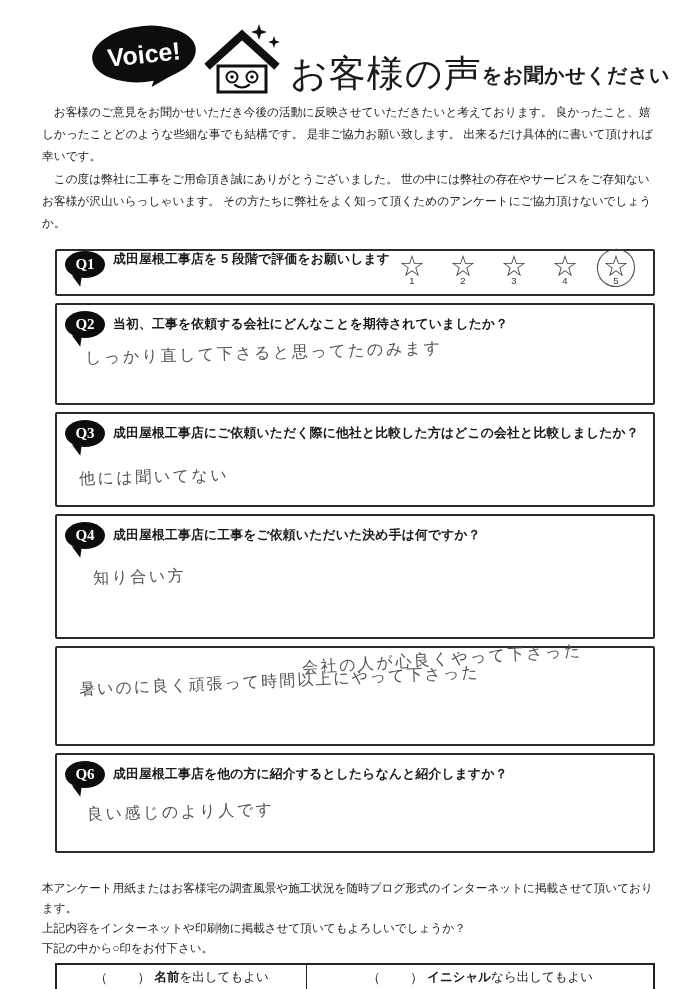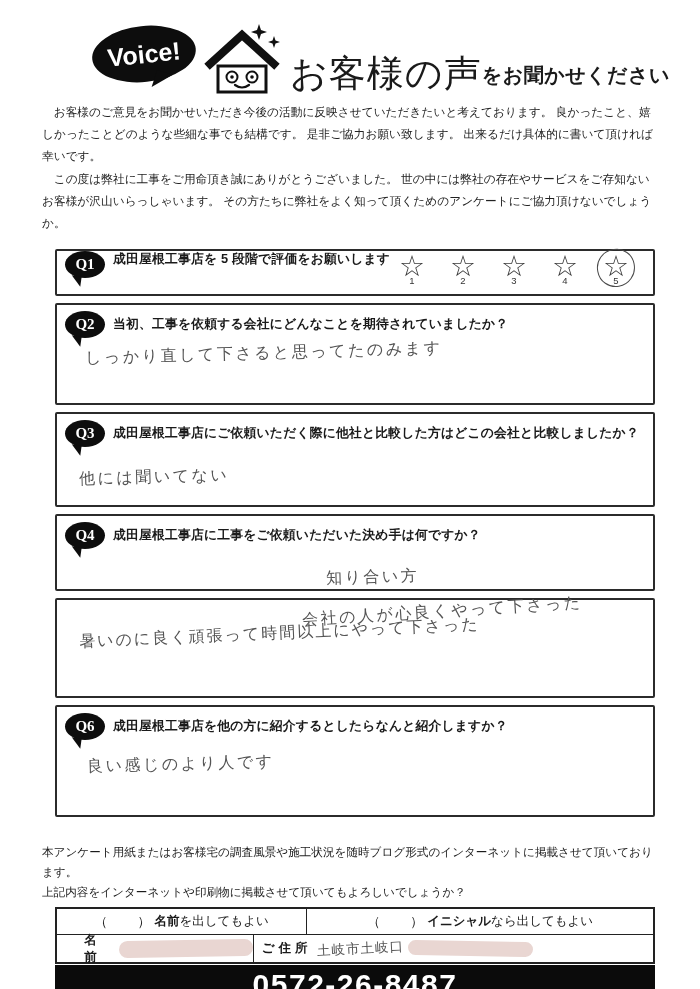--- a/index.html
+++ b/index.html
@@ -45,23 +45,23 @@
   .qbubble::after{
     content:"";position:absolute;left:6px;bottom:-8px;width:0;height:0;
     border-right:10px solid #0d0d0d;border-bottom:10px solid transparent;
     transform:rotate(8deg);
   }
   .qtext{font-size:12.8px;font-weight:bold;margin-left:8px;letter-spacing:0.2px;}
   .q1{height:47px;}
   .q1 .qhead{padding-top:0;height:100%;align-items:flex-start;}
   .q2{height:102px;}
   .q3{height:95px;}
-  .q4{height:77px;text-align:center;}
+  .q4{height:125px;}
   .q5{height:100px;}
-  .q6{height:112px;}
+  .q6{height:100px;}
   
   .stars{margin-left:auto;display:flex;gap:21px;margin-right:14px;}
   .star{position:relative;width:30px;height:34px;text-align:center;}
   .star-glyph{font-size:29px;line-height:30px;color:#3a3a3a;font-family:"DejaVu Sans",sans-serif;}
   .star-num{
     position:absolute;left:50%;bottom:-1px;transform:translateX(-50%);
     font-size:9.5px;color:#333;background:#fff0;
   }
   .circle-mark{
     position:absolute;left:-4px;top:-2px;width:36px;height:36px;
@@ -211,20 +211,21 @@
         <span class="qtext">成田屋根工事店を他の方に紹介するとしたらなんと紹介しますか？</span>
       </div>
       <div class="ans-q6"><span class="hand">良い感じのより人です</span></div>
     </div>
 
   </div>
 
   <div class="consent">
     <div>本アンケート用紙またはお客様宅の調査風景や施工状況を随時ブログ形式のインターネットに掲載させて頂いております。</div>
     <div>上記内容をインターネットや印刷物に掲載させて頂いてもよろしいでしょうか？</div>
+    <div>下記の中から○印をお付下さい。</div>
   </div>
 
   <div class="ctable">
     <div class="crow r1">
       <div class="ccell c1">
         <span class="paren">（</span>
         <span class="paren-gap"></span>
         <span class="paren">）</span>
         <span class="opt-strong">名前</span>
         <span>を出してもよい</span>

